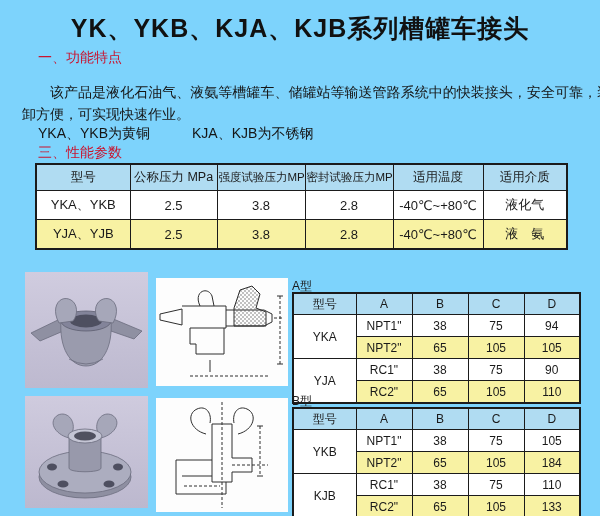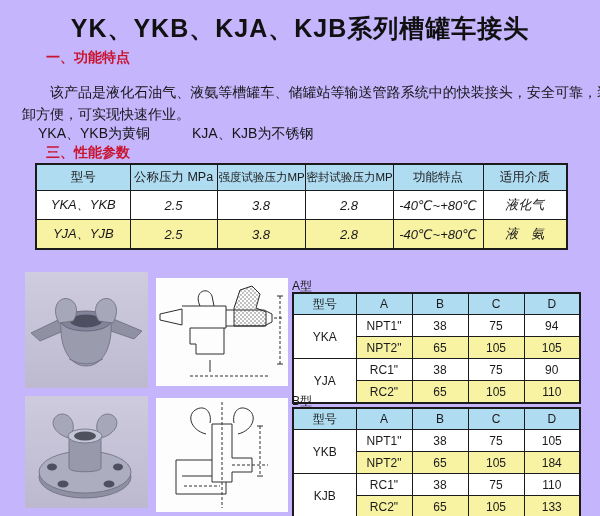--- a/index.html
+++ b/index.html
@@ -1,33 +1,33 @@
 <!DOCTYPE html>
 <html><head>
 <meta charset="utf-8">
 <style>
   html,body{margin:0;padding:0;}
   body{font-family:"Liberation Sans","DejaVu Sans",sans-serif;background:#e8e6e8;}
-  .page{position:relative;width:600px;height:516px;background:#c4b5fd;overflow:hidden;
+  .page{position:relative;width:600px;height:516px;background:#7dd3fc;overflow:hidden;
         color:#1a1a1a;}
   .title{position:absolute;top:12px;left:0;width:600px;text-align:center;margin:0;
          font-size:25px;font-weight:bold;letter-spacing:1px;color:#111;}
-  .sec-h{position:absolute;left:46px;font-size:14px;font-weight:bold;color:#c9142f;}
+  .sec-h{position:absolute;left:38px;font-size:14px;font-weight:normal;color:#c9142f;}
   .body-text{position:absolute;left:6px;top:66px;width:589px;margin:16px;font-size:14px;
              line-height:1.55;text-indent:2em;text-align:justify;color:#151515;}
   .materials{position:absolute;left:38px;top:125px;font-size:14px;color:#151515;}
   .materials .gap{display:inline-block;width:42px;}
   table{border-collapse:collapse;table-layout:fixed;}
   table.perf{position:absolute;left:35px;top:163px;width:531px;border:2px solid #1b1b1b;}
   table.dim{position:absolute;left:292px;width:287px;border:2px solid #1b1b1b;}
   th,td{border:1px solid #1b1b1b;text-align:center;vertical-align:middle;
         overflow:hidden;white-space:nowrap;}
   .perf th{background:#b0dcf2;height:25px;font-size:12.5px;font-weight:normal;padding:0 1px;}
   .perf th.small{font-size:11.5px;}
-  .perf td{height:26px;font-size:13px;background:#fff;font-style:italic;}
+  .perf td{height:26px;font-size:13px;background:#fff;}
   .perf tr.yellow td{background:#f8f2a3;}
   .dim th{background:#b0dcf2;height:18px;font-size:12px;font-weight:normal;}
   .dim td{height:19px;font-size:12px;background:#fff;}
   .dim td.y{background:#f8f2a3;}
   .dim td.model{background:#fff;font-size:12px;}
   .tbl-label{position:absolute;left:292px;font-size:12px;color:#1a1a1a;}
   .photo{position:absolute;left:25px;}
   .drawing{position:absolute;left:156px;}
 </style>
 </head>
@@ -54,21 +54,21 @@
         <col style="width:88px">
         <col style="width:90px">
         <col style="width:84px">
       </colgroup>
     <thead>
       <tr>
         <th>型号</th>
         <th>公称压力 MPa</th>
         <th class="small">强度试验压力MPa</th>
         <th class="small">密封试验压力MPa</th>
-        <th>功能特点</th>
+        <th>适用温度</th>
         <th>适用介质</th>
       </tr>
     </thead>
     <tbody>
       <tr>
         <td>YKA、YKB</td>
         <td>2.5</td>
         <td>3.8</td>
         <td>2.8</td>
         <td>-40℃~+80℃</td>

